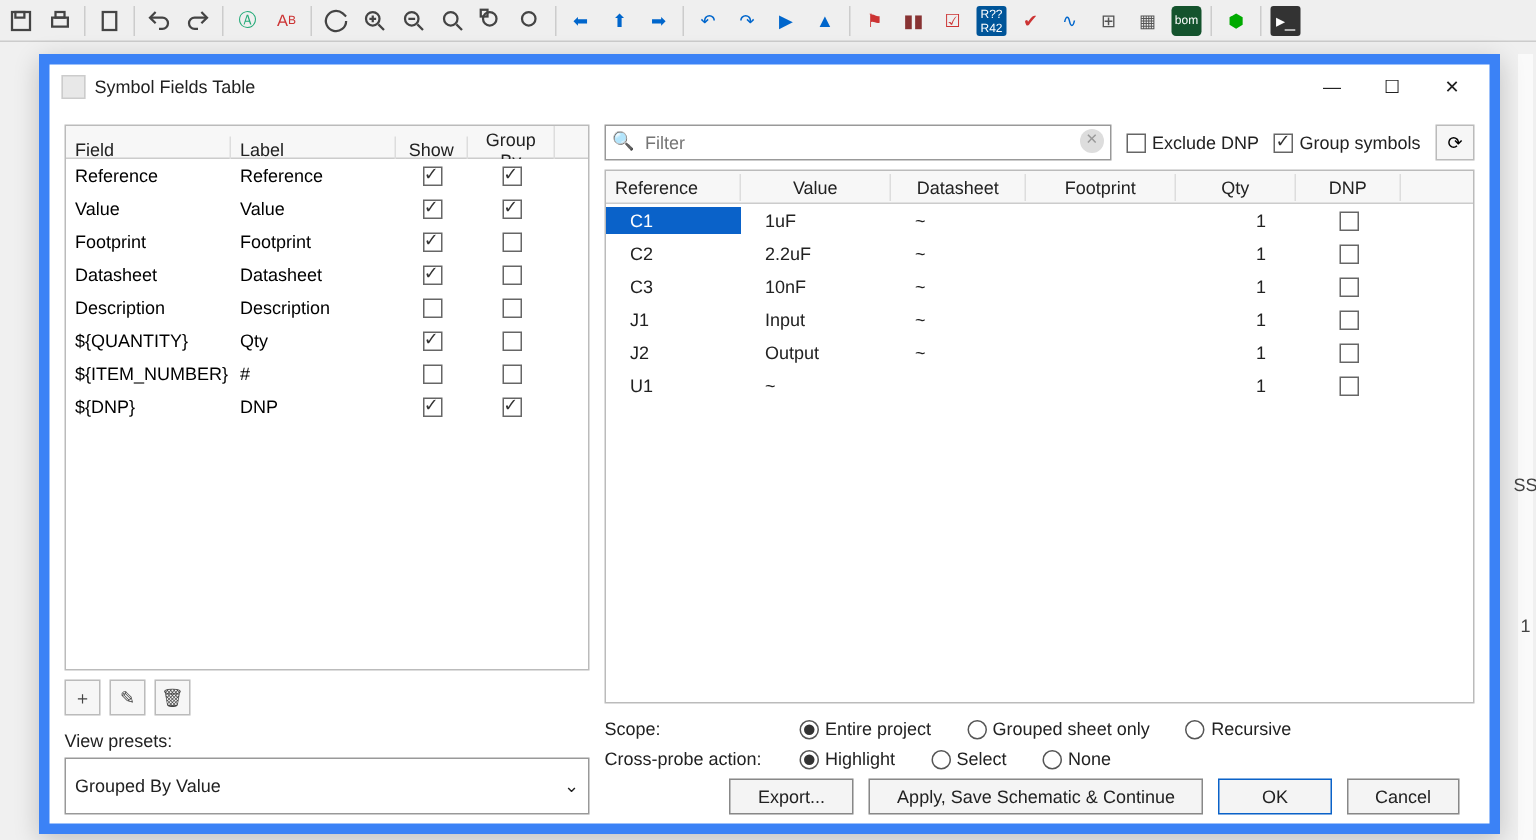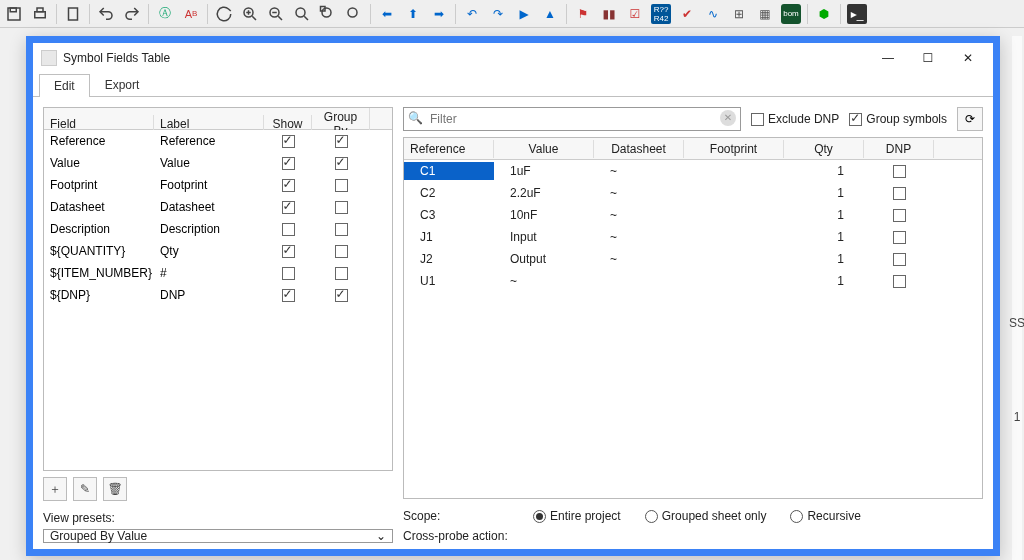--- a/index.html
+++ b/index.html
@@ -28,21 +28,21 @@
   .fld-head{background:#f7f7f7;border-bottom:1px solid #ccc}
   .fld-head>div{padding:2px 6px;border-right:1px solid #ddd;color:#222}
   .fld-row>div{padding:2px 6px}
   .fld-body{flex:1;overflow:auto;background:#fff}
   .chk{width:13px;height:13px;border:1px solid #666;margin:0 auto;display:block;position:relative;background:#fff}
   .chk.checked::after{content:"✓";position:absolute;left:0;top:-3px;font-size:12px;color:#333}
   .center{display:flex;justify-content:center}
   .left-tools{display:flex;gap:6px;margin-top:6px}
   .icon-btn{width:24px;height:24px;border:1px solid #bbb;background:#f6f6f6;display:flex;align-items:center;justify-content:center;color:#444}
   .presets-lbl{margin-top:10px;color:#222}
-  .preset-select{margin-top:4px;height:14px;border:1px solid #999;background:#fff;display:flex;align-items:center;justify-content:space-between;padding:0 6px;color:#222}
+  .preset-select{margin-top:4px;height:38px;border:1px solid #999;background:#fff;display:flex;align-items:center;justify-content:space-between;padding:0 6px;color:#222}
   
   .filter-row{display:flex;align-items:center;gap:10px;margin-bottom:6px}
   .filter-box{flex:1;position:relative}
   .filter-box input{width:100%;height:24px;border:1px solid #999;padding:2px 26px;color:#555}
   .filter-box .mag{position:absolute;left:5px;top:4px;color:#777}
   .filter-box .clr{position:absolute;right:5px;top:3px;color:#999;width:16px;height:16px;border-radius:50%;background:#ddd;text-align:center;line-height:16px;font-size:10px}
   .chk-lbl{display:flex;align-items:center;gap:4px;color:#222;white-space:nowrap}
   .refresh-btn{width:26px;height:24px;border:1px solid #bbb;background:#f6f6f6;display:flex;align-items:center;justify-content:center}
   .grid{flex:1;border:1px solid #bbb;overflow:hidden;display:flex;flex-direction:column}
   .grid-head,.grid-row{display:grid;grid-template-columns:90px 100px 90px 100px 80px 70px;align-items:center;height:22px}
@@ -167,24 +167,20 @@
   </div>
 
 <div class="dialog">
   <div class="titlebar">
     <span class="titlebar-icon"></span>
     <span class="titlebar-text">Symbol Fields Table</span>
     <span class="win-btn">—</span>
     <span class="win-btn">☐</span>
     <span class="win-btn">✕</span>
   </div>
-  <div class="tabs">
-    <div class="tab active">Edit</div>
-    <div class="tab">Export</div>
-  </div>
 
   <div class="dialog-body">
 
     <div class="left-pane">
       <div class="fld-table">
         <div class="fld-head">
           <div>Field</div>
           <div>Label</div>
           <div style="text-align:center">Show</div>
           <div style="text-align:center">Group By</div>
@@ -388,18 +384,38 @@
                 <span>Grouped sheet only</span>
               </label>
               <label class="radio">
                 <span class="dot"></span>
                 <span>Recursive</span>
               </label>
             </div>
         </div>
         <div class="opt-row">
           <span class="lbl">Cross-probe action:</span>
+          <div class="radio-g" id="cp-radios">
+              <label class="radio sel">
+                <span class="dot"></span>
+                <span>Highlight</span>
+              </label>
+              <label class="radio">
+                <span class="dot"></span>
+                <span>Select</span>
+              </label>
+              <label class="radio">
+                <span class="dot"></span>
+                <span>None</span>
+              </label>
+            </div>
         </div>
       </div>
 
+      <div class="dlg-buttons">
+        <div class="btn">Export...</div>
+        <div class="btn">Apply, Save Schematic &amp; Continue</div>
+        <div class="btn default">OK</div>
+        <div class="btn">Cancel</div>
+      </div>
     </div>
   </div>
 </div>
 
 </body></html>

